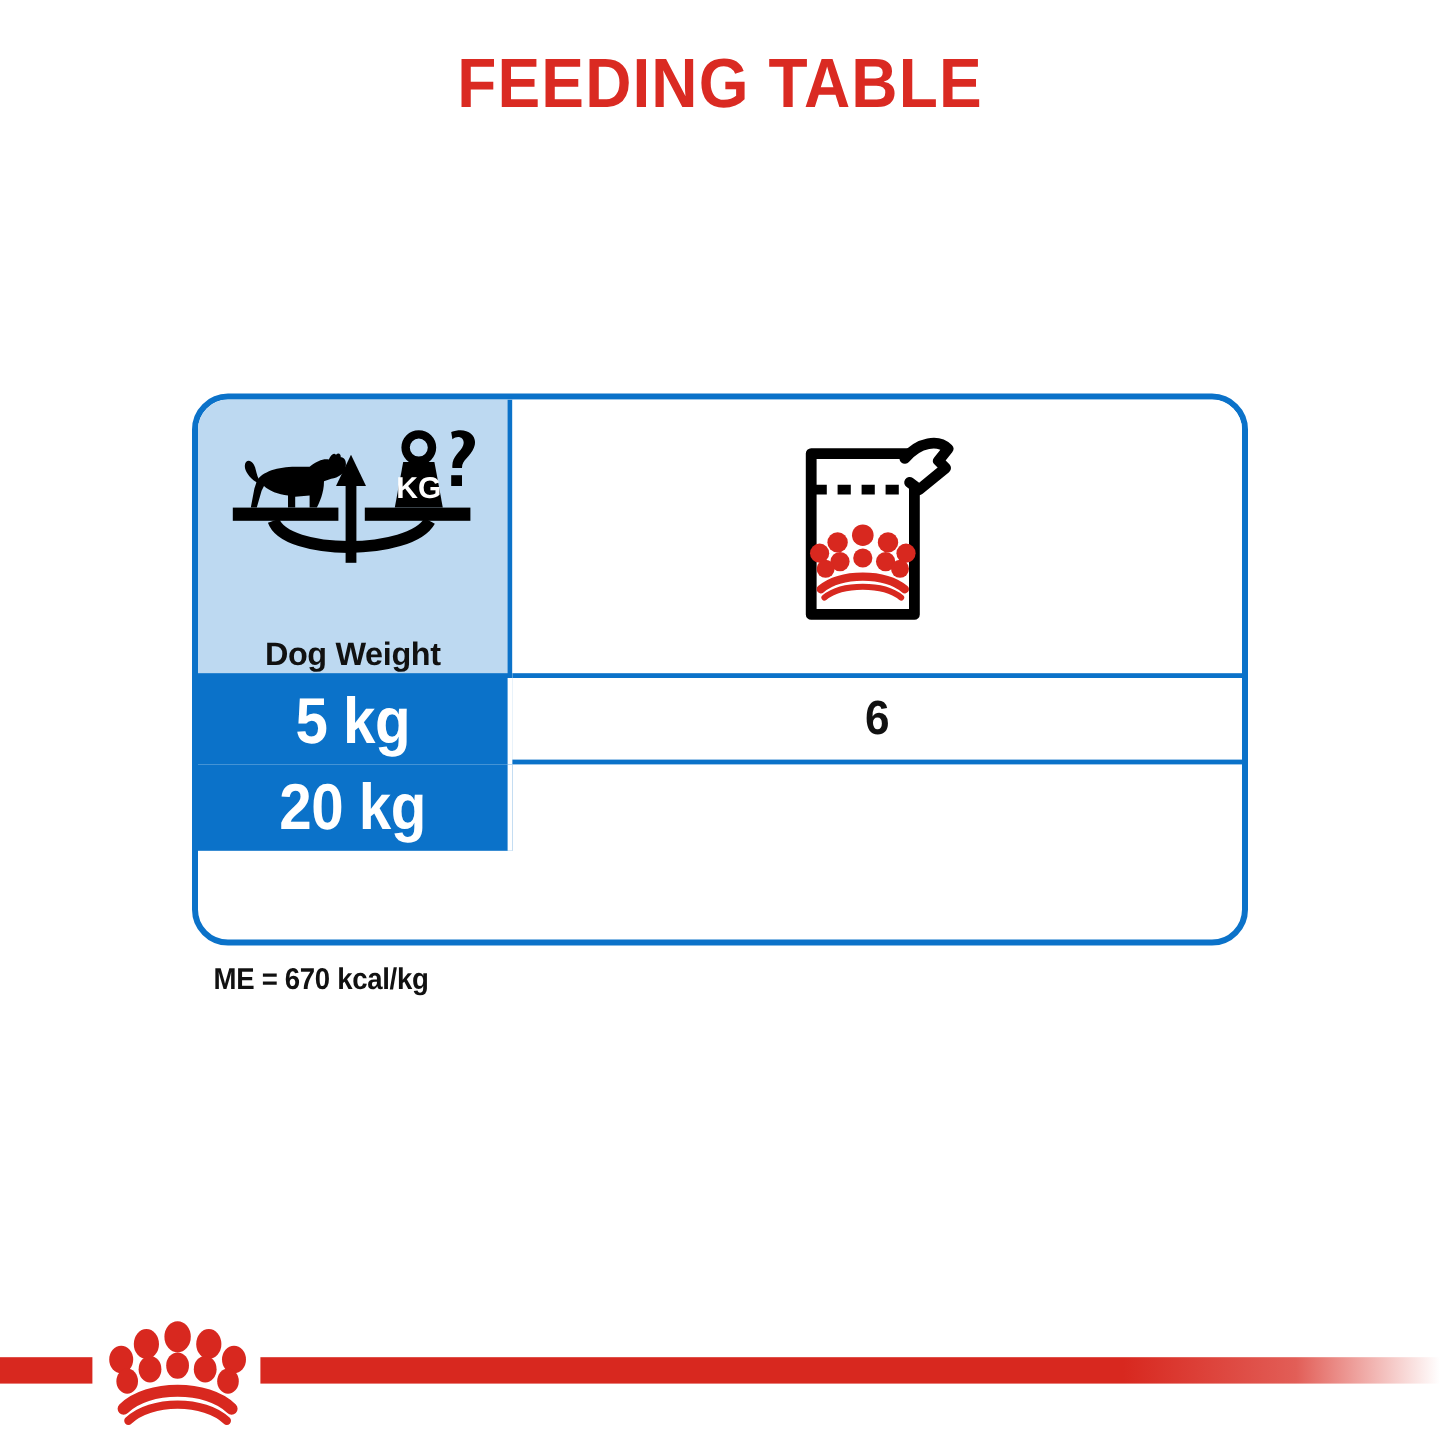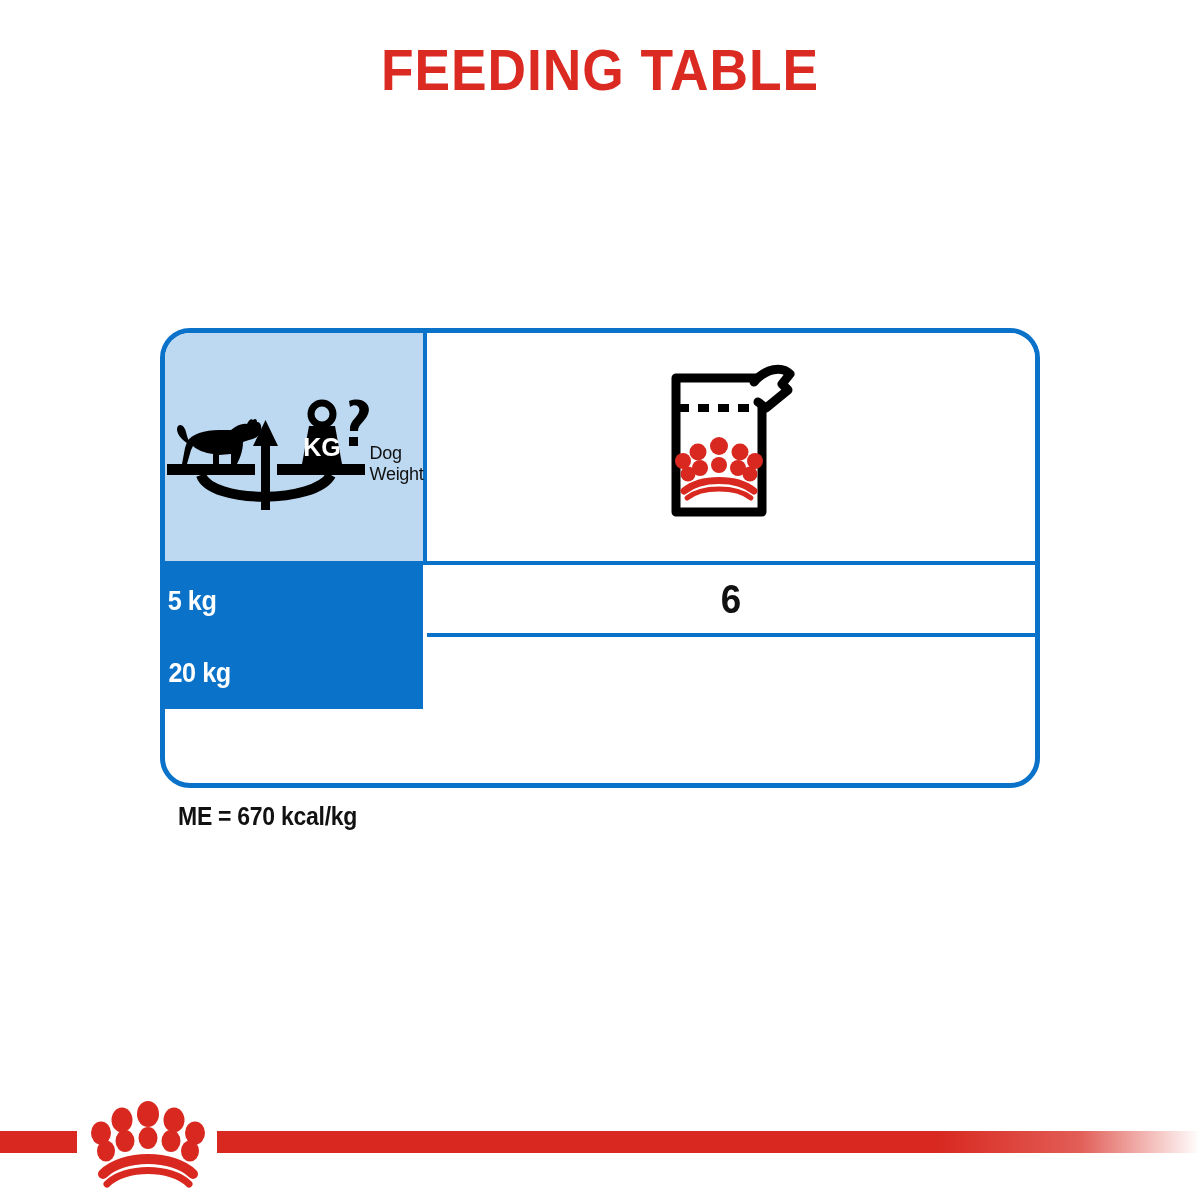--- a/index.html
+++ b/index.html
@@ -55,48 +55,49 @@
     position: relative;
     box-sizing: border-box;
   }
 
   
   .hdr-weight {
     background: #BDD9F1;
     border-right: 4px solid #0B72C9;
     border-bottom: 4px solid #0B72C9;
     display: flex;
-    align-items: center;
-    justify-content: center;
+    flex-direction: column;
+    align-items: center;
+    justify-content: space-between;
     padding-top: 22px;
   }
   .hdr-weight-label {
     margin-top: 12px;
-    font-size: 18px;
-    font-weight: normal;
+    font-size: 27px;
+    font-weight: bold;
     color: #111111;
     letter-spacing: -0.3px;
   }
   .hdr-pouch {
     background: #ffffff;
     border-bottom: 4px solid #0B72C9;
     display: flex;
     align-items: center;
     justify-content: center;
   }
 
   
   .weight-cell {
     background: #0B72C9;
     border-right: 4px solid #ffffff;
     display: flex;
     align-items: center;
-    justify-content: flex-start;
+    justify-content: center;
     color: #ffffff;
-    font-size: 28px;
+    font-size: 54px;
     font-weight: bold;
     letter-spacing: -0.5px;
     transform-origin: center;
   }
   .weight-cell span { transform: scaleX(0.9); display:inline-block; }
 
   
   .amount-cell {
     background: #ffffff;
     display: flex;

